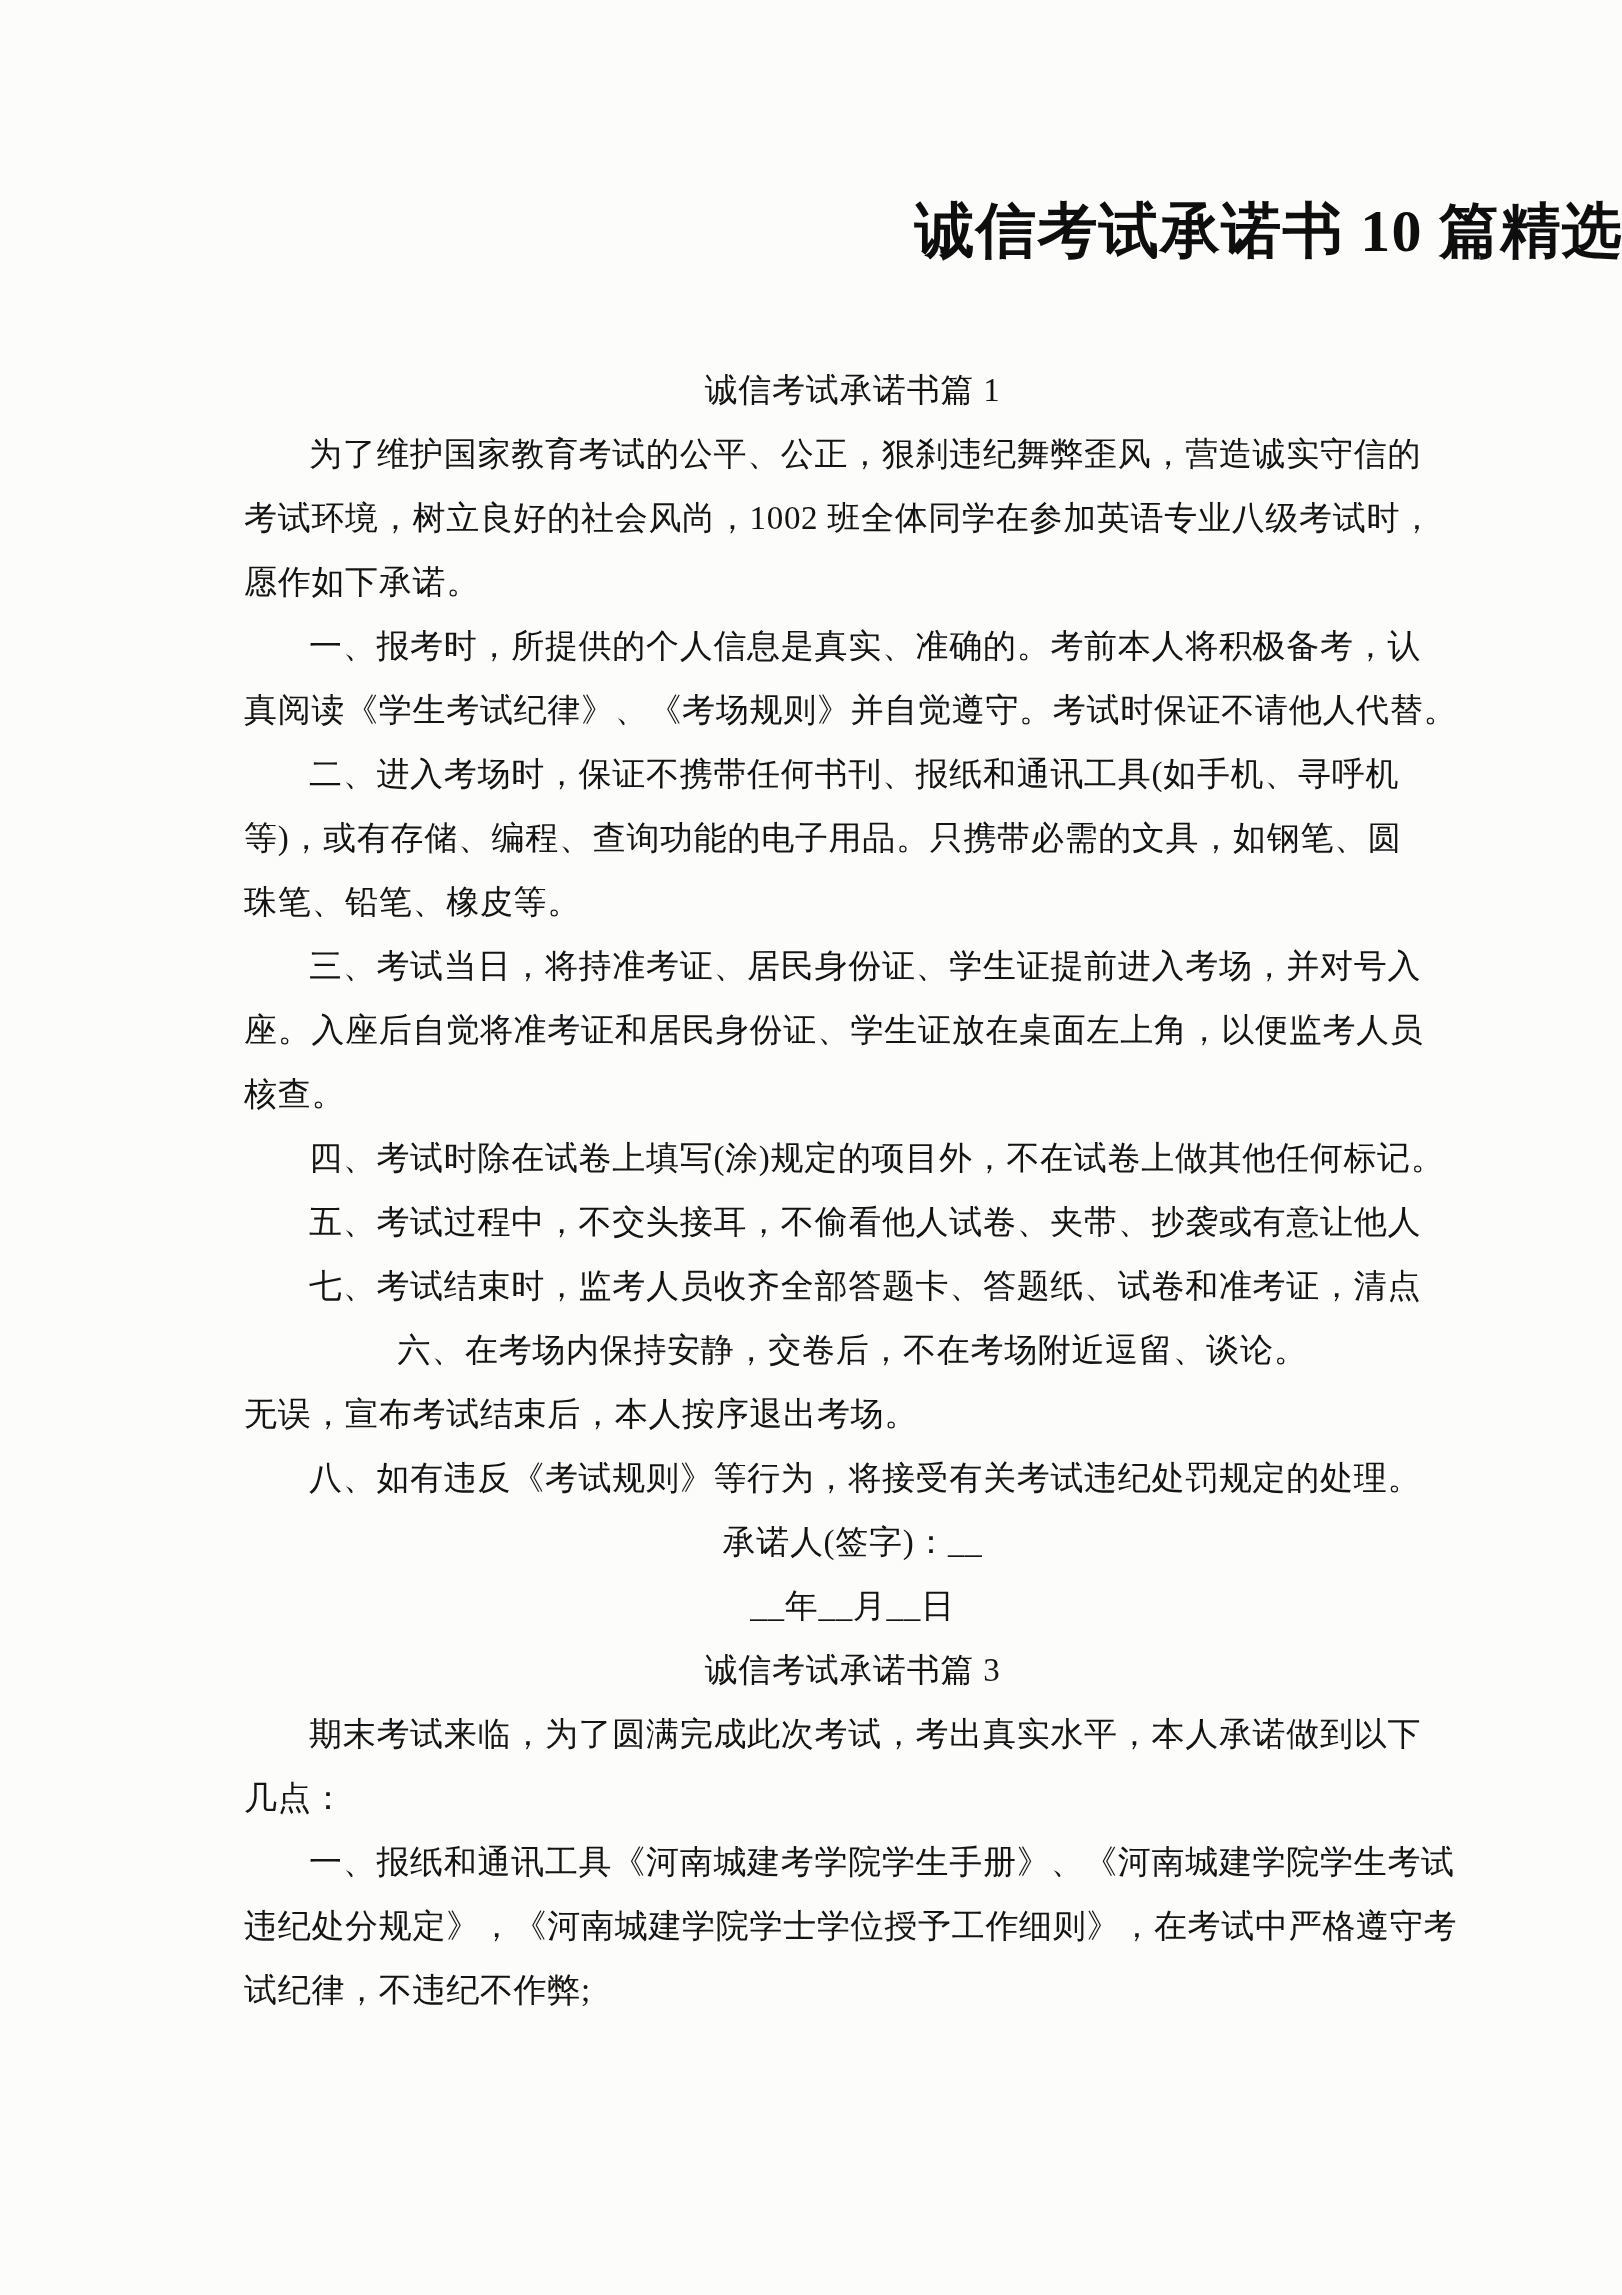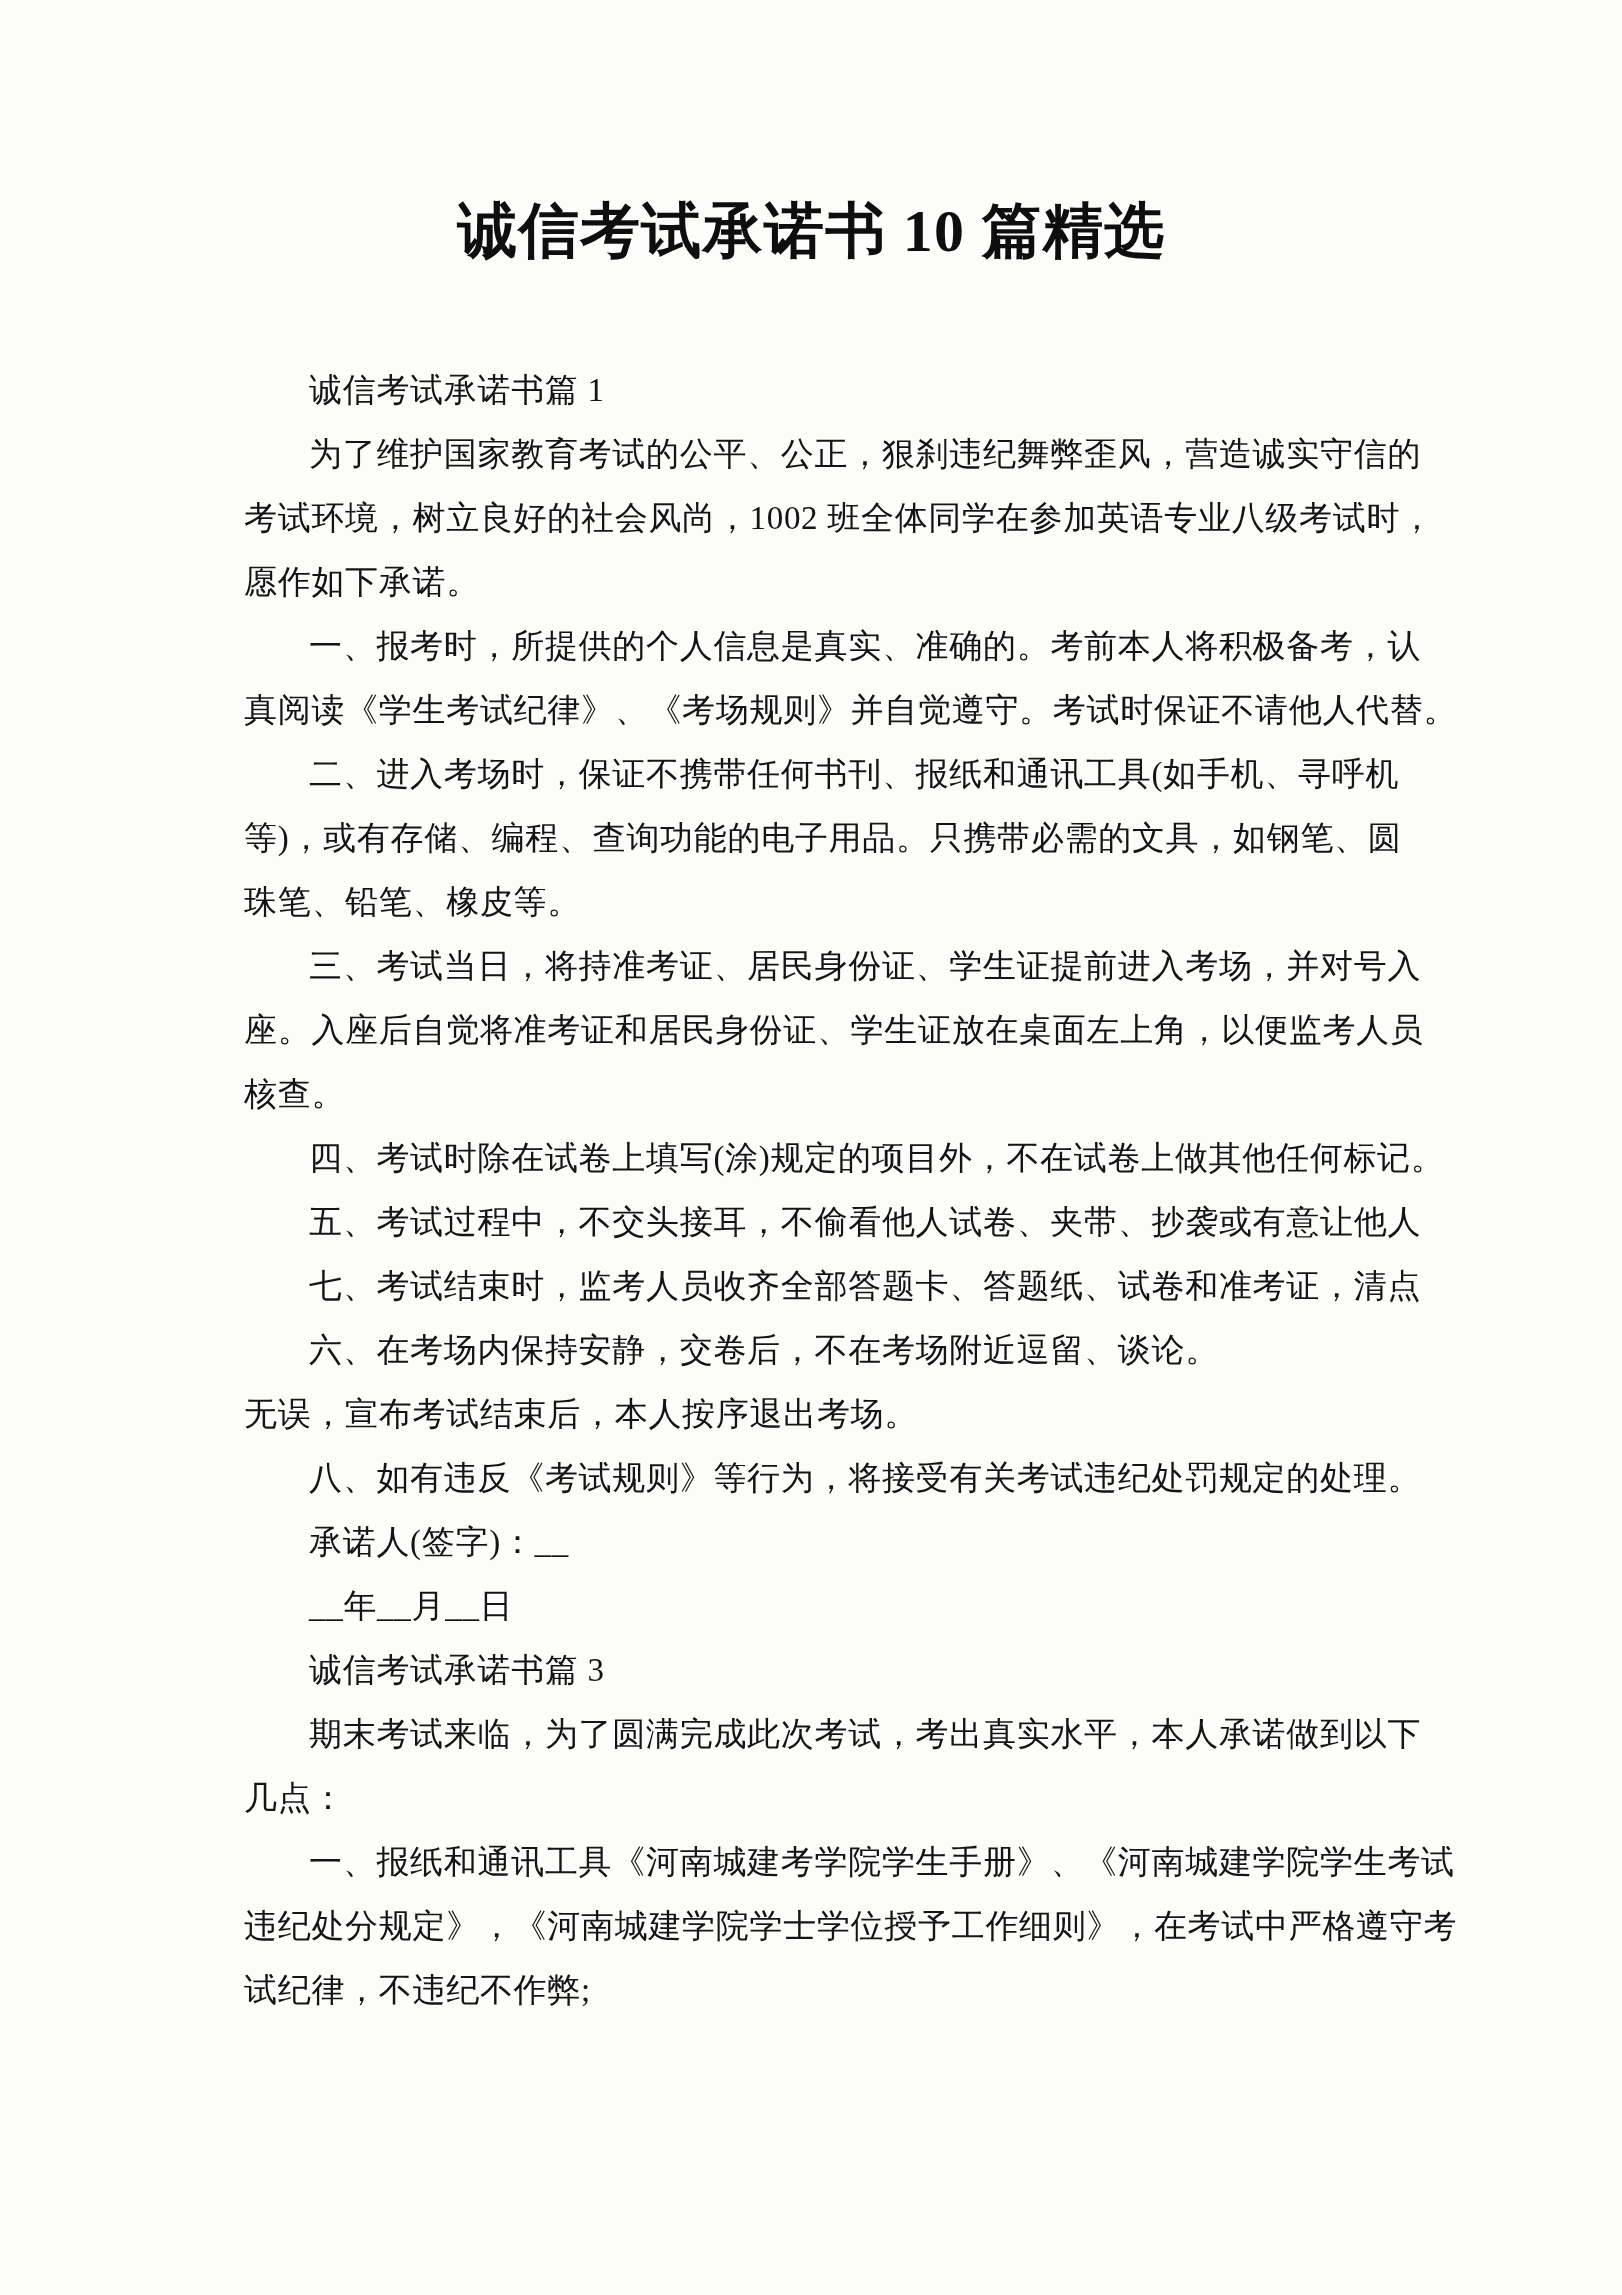--- a/index.html
+++ b/index.html
@@ -18,21 +18,21 @@
     height: 2295px;
     background: #fcfcfa;
     overflow: hidden;
   }
   .doc-title {
     position: absolute;
     top: 195px;
     left: 0;
     width: 1623px;
     margin: 0;
-    text-align: center;
+    text-align: right;
     font-size: 60px;
     font-weight: bold;
     letter-spacing: 1.3px;
     color: #0e0e0e;
     line-height: 73px;
     white-space: nowrap;
   }
   .doc-body {
     position: absolute;
     top: 358px;
@@ -43,20 +43,21 @@
     margin: 0;
     height: 64px;
     line-height: 64px;
     font-size: 33px;
     color: #141414;
     letter-spacing: 0.7px;
     white-space: nowrap;
   }
   .line.indent {
     text-indent: 65px;
+    text-align: center;
   }
 </style>
 </head>
 <body>
 
 <div class="page">
   <h1 class="doc-title">诚信考试承诺书 10 篇精选</h1>
 
   <main class="doc-body">
 

